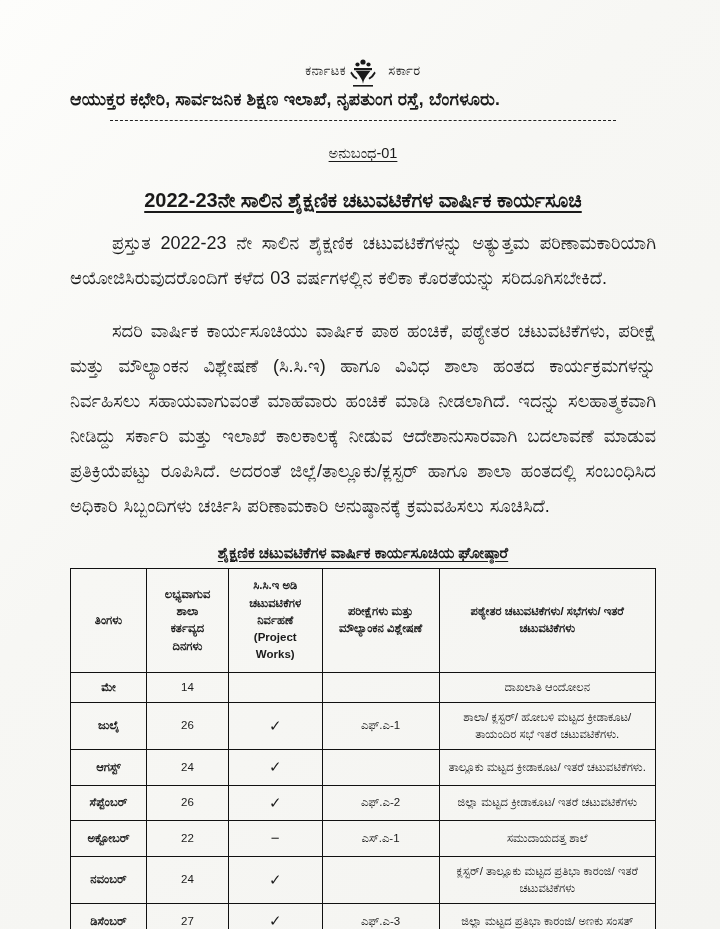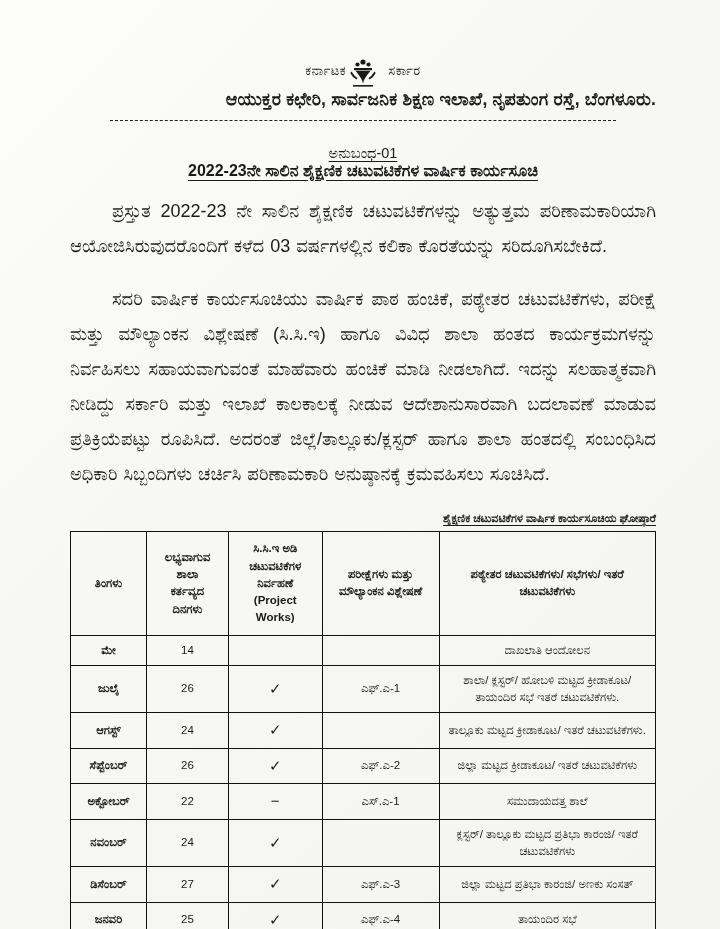--- a/index.html
+++ b/index.html
@@ -51,57 +51,57 @@
     font-size: 13px;
     letter-spacing: 0.5px;
     margin-top: -30px;
     white-space: nowrap;
   }
   .gov-line .left, .gov-line .right {
     display: inline-block;
     vertical-align: middle;
   }
   .dept-line {
-    text-align: right;
+    text-align: left;
     font-size: 17.5px;
     font-weight: bold;
     margin-top: 10px;
     letter-spacing: 0.2px;
   }
   .rule {
     border: none;
     border-top: 1.6px dashed #222;
     margin: 10px 40px 0 40px;
   }
   .annex {
     text-align: center;
     font-size: 14.5px;
     margin-top: 24px;
     text-decoration: underline;
     text-underline-offset: 3px;
   }
   .doc-title {
     text-align: center;
-    font-size: 16px;
-    font-weight: bold;
-    margin-top: 0;
+    font-size: 20px;
+    font-weight: bold;
+    margin-top: 27px;
     text-decoration: underline;
     text-underline-offset: 4px;
   }
   .para {
     font-size: 18px;
     line-height: 1.95;
     text-align: justify;
     margin-top: 14px;
     text-indent: 42px;
     word-spacing: 1px;
   }
   .table-caption {
-    text-align: right;
-    font-size: 11px;
+    text-align: center;
+    font-size: 15px;
     font-weight: bold;
     margin-top: 20px;
     margin-bottom: 6px;
     text-decoration: underline;
     text-underline-offset: 3px;
   }
   table.sched {
     border-collapse: collapse;
     width: 100%;
     font-size: 11.5px;

